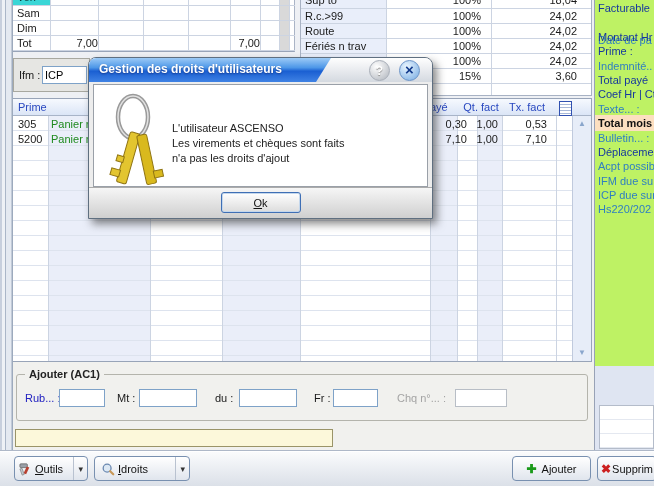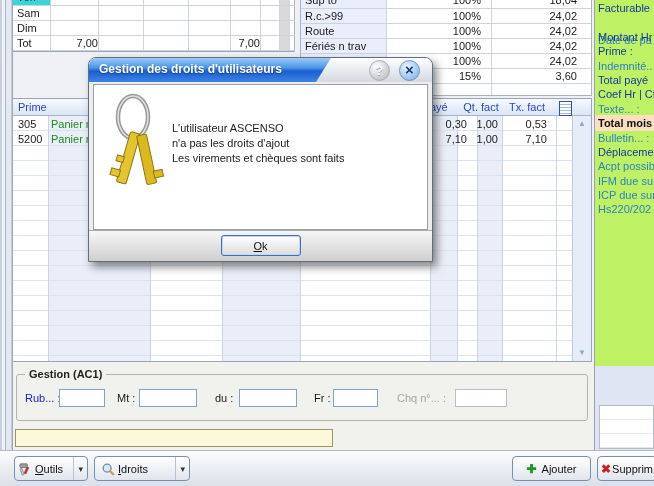--- a/index.html
+++ b/index.html
@@ -58,20 +58,24 @@
     <div class="abs t rt" style="left:190px;top:25px;width:93px;padding-right:7px;box-sizing:border-box;">24,02</div>
     <span class="abs t" style="left:4px;top:40px;">Fériés n trav</span>
     <div class="abs t rt" style="left:90px;top:40px;width:90px;">100%</div>
     <div class="abs t rt" style="left:190px;top:40px;width:93px;padding-right:7px;box-sizing:border-box;">24,02</div>
     <div class="abs t rt" style="left:90px;top:55px;width:90px;">100%</div>
     <div class="abs t rt" style="left:190px;top:55px;width:93px;padding-right:7px;box-sizing:border-box;">24,02</div>
     <div class="abs t rt" style="left:90px;top:70px;width:90px;">15%</div>
     <div class="abs t rt" style="left:190px;top:70px;width:93px;padding-right:7px;box-sizing:border-box;">3,60</div>
   </div>
 
+  <div class="abs" style="left:13px;top:58px;width:77px;height:34px;background:#e6e6e3;border:1px solid #a8a8a0;box-sizing:border-box;">
+    <span class="abs t" style="left:5px;top:10px;">Ifm :</span>
+    <input class="field" style="left: 28px; top: 7px; width: 45px; height: 18px;" value="ICP">
+  </div>
 
   <div class="abs" style="left:13px;top:98px;width:579px;height:264px;background:#fff;border-top:1px solid #98a4b8;border-bottom:1px solid #98a4b8;border-right:1px solid #98a4b8;box-sizing:border-box;">
     <div class="abs" style="left:0;top:17px;width:559px;height:245px;background:linear-gradient(90deg,transparent 0 35px,#eaeef9 35px 137px,transparent 137px 209px,#eaeef9 209px 287px,transparent 287px 417px,#eaeef9 417px 444px,transparent 444px 464px,#eaeef9 464px 489px,transparent 489px);"></div>
     <div class="abs" style="left:0;top:17px;width:559px;height:240px;background:repeating-linear-gradient(180deg,transparent 0 14px,#dde3ee 14px 15px);"></div>
     <div class="vlayer" style="right:19px;background:linear-gradient(90deg,transparent 0 35px,#ccd4e2 35px 36px,transparent 36px 137px,#ccd4e2 137px 138px,transparent 138px 209px,#ccd4e2 209px 210px,transparent 210px 287px,#ccd4e2 287px 288px,transparent 288px 417px,#ccd4e2 417px 418px,transparent 418px 444px,#ccd4e2 444px 445px,transparent 445px 464px,#ccd4e2 464px 465px,transparent 465px 489px,#ccd4e2 489px 490px,transparent 490px 543px,#ccd4e2 543px 544px,transparent 544px);"></div>
 
     <div class="abs" style="left:0;top:0;width:578px;height:17px;background:linear-gradient(#f6f9fe,#dbe5f6);border-bottom:1px solid #a8b4c8;box-sizing:border-box;">
       <span class="hdrtxt" style="left:5px;top:2px;">Prime</span>
       <span class="hdrtxt" style="left:417px;top:2px;">ayé</span>
       <span class="hdrtxt" style="left:446px;top:2px;width:44px;text-align:center;">Qt. fact</span>
@@ -120,21 +124,21 @@
     <span class="abs t link" style="left:3px;top:203px;">Hs220/202</span>
   </div>
 
   <div class="abs" style="left:594px;top:366px;width:60px;height:84px;background:#dfe5f2;border-left:1px solid #98a2b6;box-sizing:border-box;">
     <div class="abs" style="left:4px;top:39px;width:55px;height:44px;background:#fff;border:1px solid #b4bcca;box-sizing:border-box;background-image:repeating-linear-gradient(180deg,transparent 0 13px,#e4e8f0 13px 14px);"></div>
   </div>
 
   <div class="abs" style="left:13px;top:362px;width:581px;height:88px;background:#f1f1ee;"></div>
 
   <div class="abs" style="left:16px;top:374px;width:572px;height:47px;border:1px solid #b4b4ac;border-radius:3px;box-sizing:border-box;">
-    <span class="abs" style="left:8px;top:-7px;background:#f1f1ee;padding:0 4px;font-size:11px;font-weight:bold;color:#222;white-space:nowrap;">Gestion (AC1)</span>
+    <span class="abs" style="left:8px;top:-7px;background:#f1f1ee;padding:0 4px;font-size:11px;font-weight:bold;color:#222;white-space:nowrap;">Ajouter (AC1)</span>
     <span class="abs t" style="left:8px;top:17px;color:#2020c0;">Rub... :</span>
     <input class="field" style="left: 42px; top: 14px; width: 46px; height: 18px;" value="">
     <span class="abs t" style="left:100px;top:17px;">Mt :</span>
     <input class="field" style="left: 122px; top: 14px; width: 58px; height: 18px;" value="">
     <span class="abs t" style="left:198px;top:17px;">du :</span>
     <input class="field" style="left: 222px; top: 14px; width: 58px; height: 18px;" value="">
     <span class="abs t" style="left:297px;top:17px;">Fr :</span>
     <input class="field" style="left: 316px; top: 14px; width: 45px; height: 18px;" value="">
     <span class="abs t" style="left:380px;top:17px;color:#a4a4a4;">Chq n°... :</span>
     <input class="field" style="left: 438px; top: 14px; width: 52px; height: 18px; border-color: rgb(184, 190, 198);" value="">
@@ -171,21 +175,21 @@
     <div class="btn" style="left:512px;top:5px;width:79px;justify-content:center;">
       <span style="color:#1a9a1a;font-weight:bold;font-size:12px;margin-right:5px;">✚</span>
       <span>Ajouter</span>
     </div>
     <div class="btn" style="left:597px;top:5px;width:60px;overflow:hidden;">
       <span style="color:#cc2020;font-weight:bold;font-size:12px;margin:0 1px 0 3px;">✖</span>
       <span>Supprim</span>
     </div>
   </div>
 
-  <div class="abs" style="left:88px;top:57px;width:345px;height:205px;background:#ededed;border:1px solid #5f6f80;border-radius:8px 8px 0 0;box-shadow:4px 5px 9px rgba(40,40,40,0.55);z-index:20;box-sizing:border-box;">
+  <div class="abs" style="left:88px;top:57px;width:345px;height:162px;background:#ededed;border:1px solid #5f6f80;border-radius:8px 8px 0 0;box-shadow:4px 5px 9px rgba(40,40,40,0.55);z-index:20;box-sizing:border-box;">
     <div class="abs" style="left:0;top:0;right:0;height:24px;background:linear-gradient(#fefefe,#d4d9e0);border-radius:7px 7px 0 0;">
       <div class="abs" style="left:0;top:0;width:242px;height:24px;border-radius:7px 0 0 0;background:linear-gradient(180deg,#9ccaf6 0%,#4d97e8 40%,#1a5fd2 55%,#3f82e4 100%);clip-path:polygon(0 0,100% 0,227px 100%,0 100%);"></div>
       <span class="abs" style="left:10px;top:4px;font-size:12px;font-weight:bold;color:#fff;text-shadow:0 1px 2px rgba(0,0,60,0.45);white-space:nowrap;">Gestion des droits d'utilisateurs</span>
       <div class="abs" style="right:42px;top:2px;width:21px;height:21px;border-radius:50%;background:radial-gradient(circle at 35% 30%,#ffffff,#c2c6cc 75%);border:1px solid #a8aeb8;box-sizing:border-box;text-align:center;">
         <span style="font-size:12px;font-weight:bold;color:#fff;line-height:19px;text-shadow:0 1px 1px #888;">?</span>
       </div>
       <div class="abs" style="right:12px;top:2px;width:21px;height:21px;border-radius:50%;background:radial-gradient(circle at 35% 30%,#e9f5ff,#8fbbe8 78%);border:1px solid #6a93c8;box-sizing:border-box;text-align:center;">
         <span style="font-size:15px;font-weight:bold;color:#123a8c;line-height:18px;">×</span>
       </div>
     </div>
@@ -200,22 +204,22 @@
             <rect x="15" y="66" width="7" height="6" fill="#e3c52f" stroke="#8f7413"></rect>
           </g>
           <g transform="rotate(-12 36 54)">
             <rect x="33" y="42" width="10" height="50" rx="2" fill="#d9b91e" stroke="#8f7413"></rect>
             <rect x="42" y="80" width="9" height="7" fill="#d9b91e" stroke="#8f7413"></rect>
           </g>
         </svg>
       </span>
       <div class="abs" style="left:78px;top:36px;">
         <div class="t" style="line-height:15px;color:#222;">L'utilisateur ASCENSO</div>
+        <div class="t" style="line-height:15px;color:#222;">Les virements et chèques sont faits</div>
         <div class="t" style="line-height:15px;color:#222;">n'a pas les droits d'ajout</div>
-        <div class="t" style="line-height:15px;color:#222;">Les virements et chèques sont faits</div>
       </div>
     </div>
     <div class="abs" style="left:0;right:0;bottom:0;height:30px;background:linear-gradient(#f6f6f6,#cfcfcf);border-top:1px solid #ababab;">
       <button style="position:absolute;left:50%;transform:translateX(-50%);top:4px;width:80px;height:21px;border:1px solid #3f6fb5;border-radius:3px;background:linear-gradient(#ffffff,#dcdcdc);box-shadow:inset 0 0 0 1px #c4d7ec;font:11px 'Liberation Sans',sans-serif;color:#111;">
         <span class="u">O</span><span>k</span>
       </button>
     </div>
   </div>
 
 </div>

